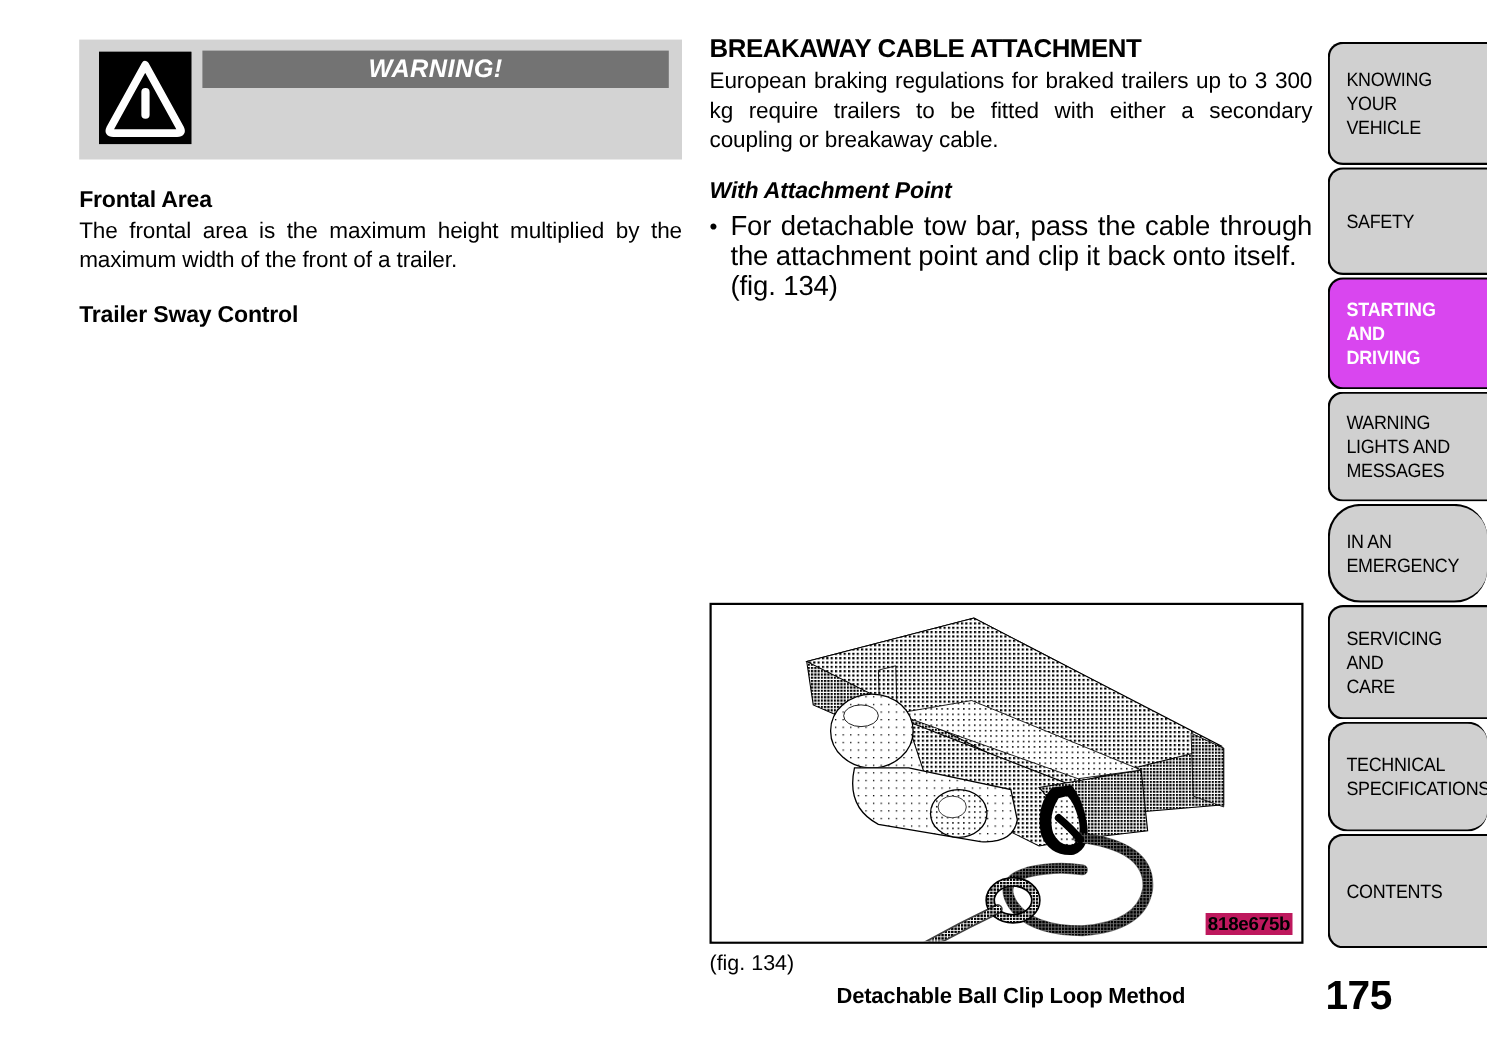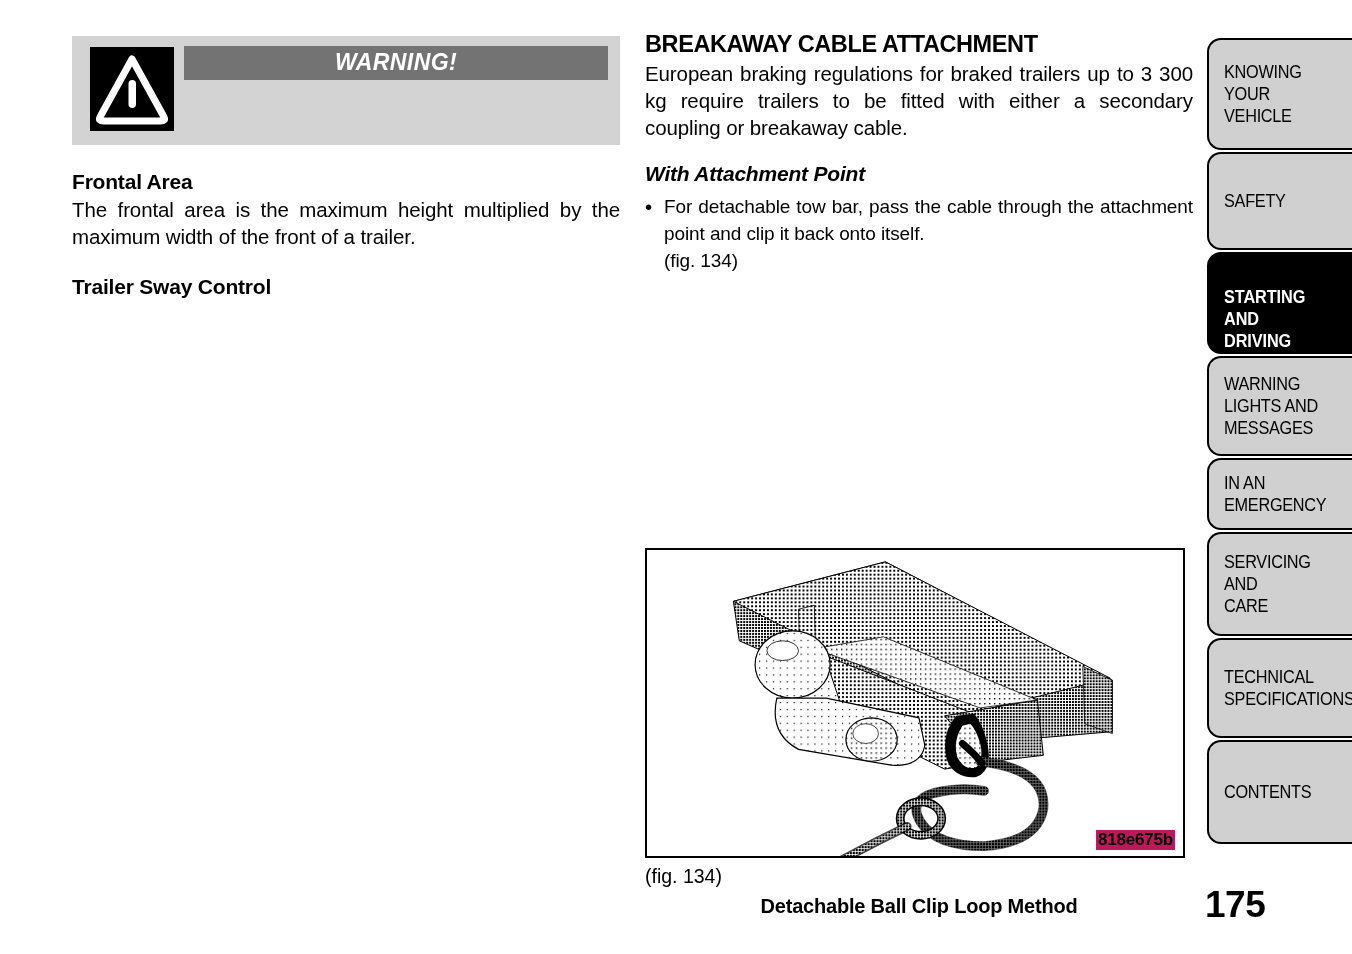--- a/index.html
+++ b/index.html
@@ -118,21 +118,21 @@
     margin-top: 6px;
   }
   .bullet-dot {
     width: 19px;
     flex: 0 0 19px;
     font-size: 20.5px;
     line-height: 27px;
   }
   .bullet-text {
     flex: 1 1 auto;
-    font-size: 19px;
+    font-size: 25px;
     line-height: 27px;
     text-align: justify;
     text-justify: inter-word;
     letter-spacing: -0.1px;
   }
   .bullet-text .last { display: block; text-align: left; }
 
   
   .figure-box {
     position: absolute;
@@ -208,23 +208,22 @@
   }
   .tab-label {
     font-size: 17.5px;
     line-height: 22px;
     letter-spacing: -0.3px;
     transform: scaleX(0.93);
     transform-origin: left center;
     white-space: pre-line;
   }
   .tab.active {
-    background: #000000;
+    background: #d946ef;
     border-color: #000000;
-    align-items: flex-end;
   }
   .tab.active .tab-label {
     color: #ffffff;
     font-weight: bold;
     letter-spacing: -0.1px;
   }
 </style>
 </head>
 <body>
 
@@ -357,30 +356,30 @@
     <div class="tab active" style="height:102px;">
       <span class="tab-label">STARTING
 AND
 DRIVING</span>
     </div>
     <div class="tab" style="height:100px;">
       <span class="tab-label">WARNING
 LIGHTS AND
 MESSAGES</span>
     </div>
-    <div class="tab" style="height:72px;">
+    <div class="tab" style="height:90px;border-radius:30px;">
       <span class="tab-label">IN AN
 EMERGENCY</span>
     </div>
     <div class="tab" style="height:104px;">
       <span class="tab-label">SERVICING
 AND
 CARE</span>
     </div>
-    <div class="tab" style="height:100px;">
+    <div class="tab" style="height:100px;border-radius:18px;">
       <span class="tab-label">TECHNICAL
 SPECIFICATIONS</span>
     </div>
     <div class="tab" style="height:104px;">
       <span class="tab-label">CONTENTS</span>
     </div>
   </div>
 
 </div>
 

